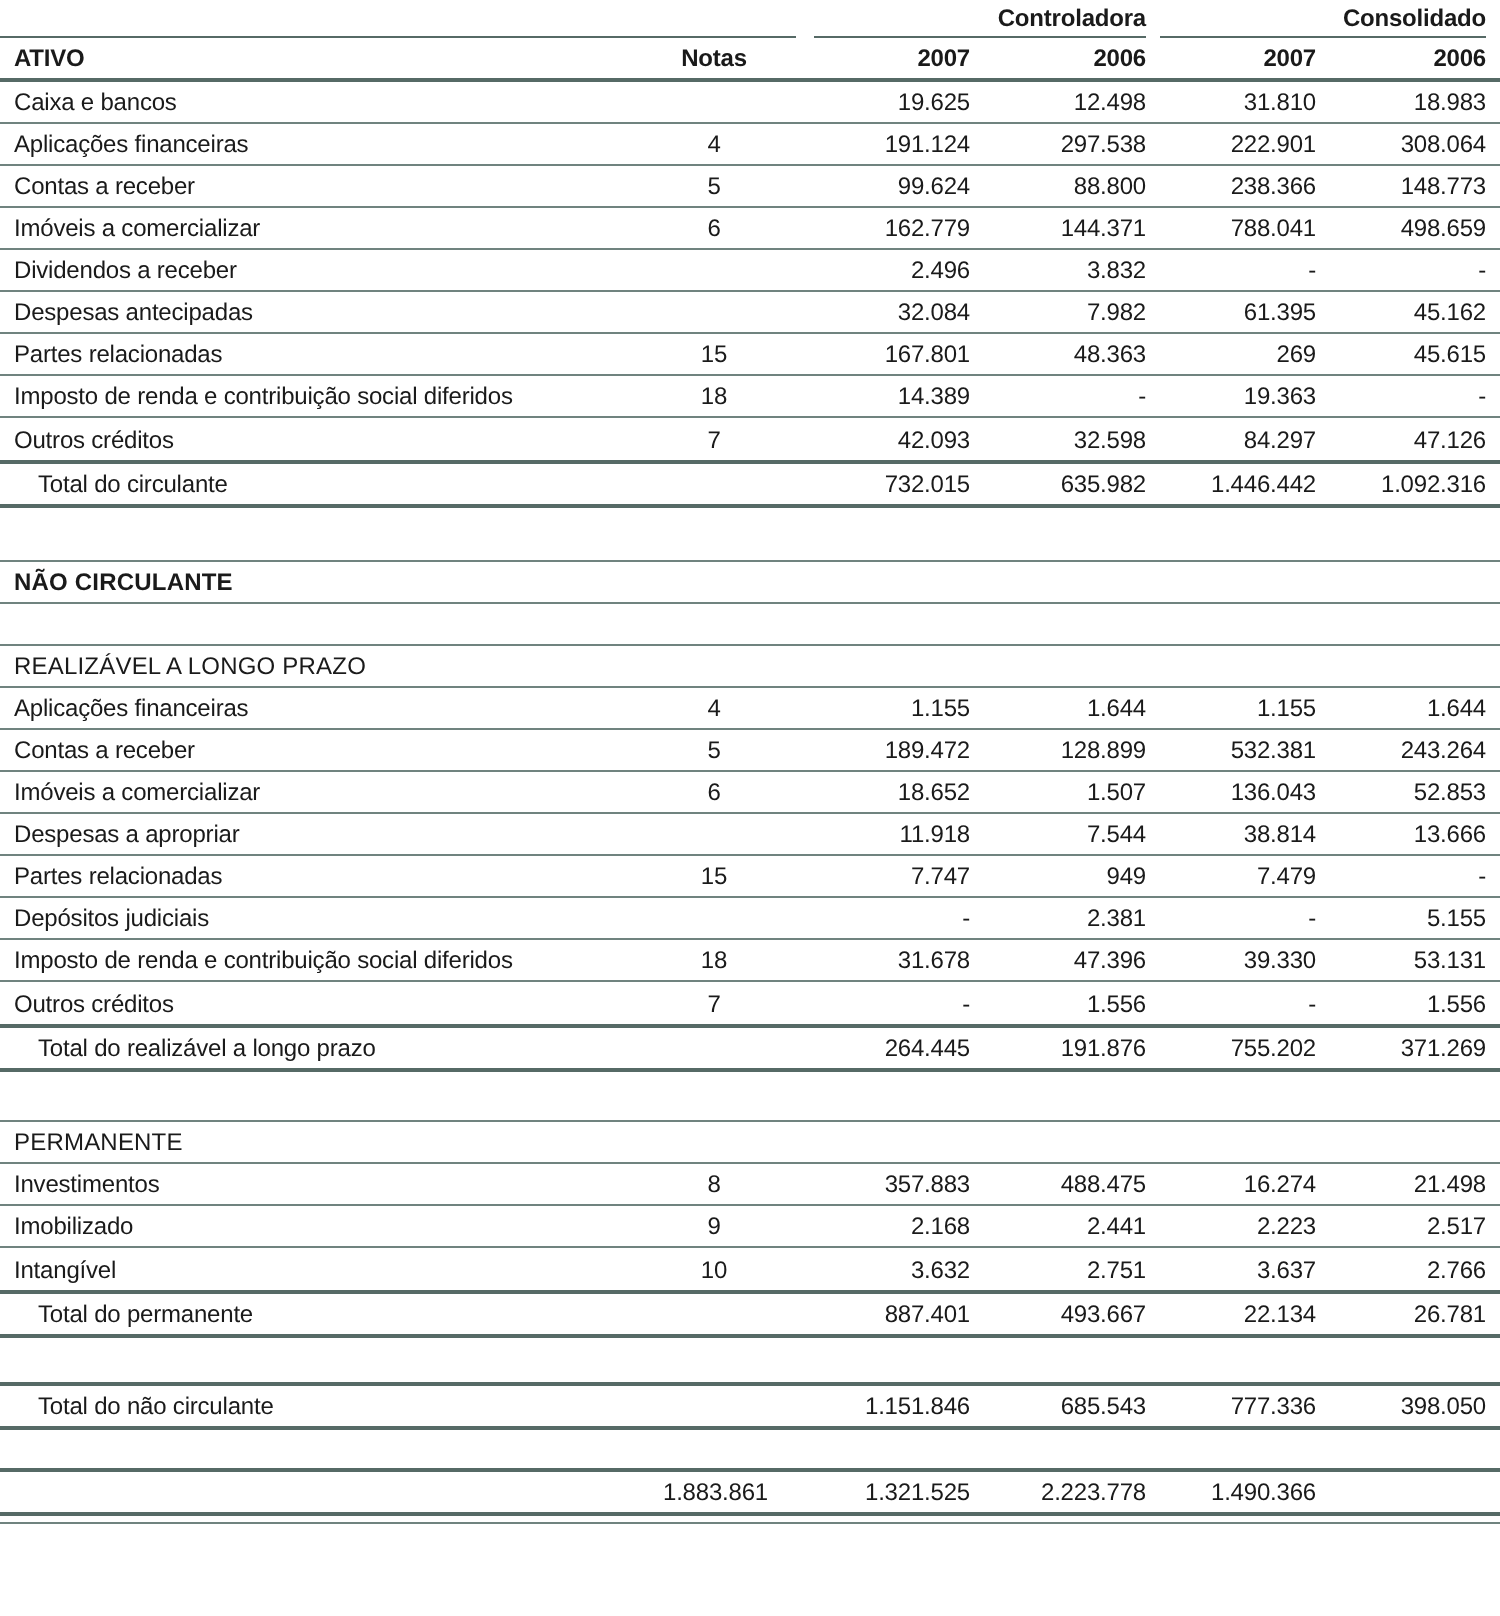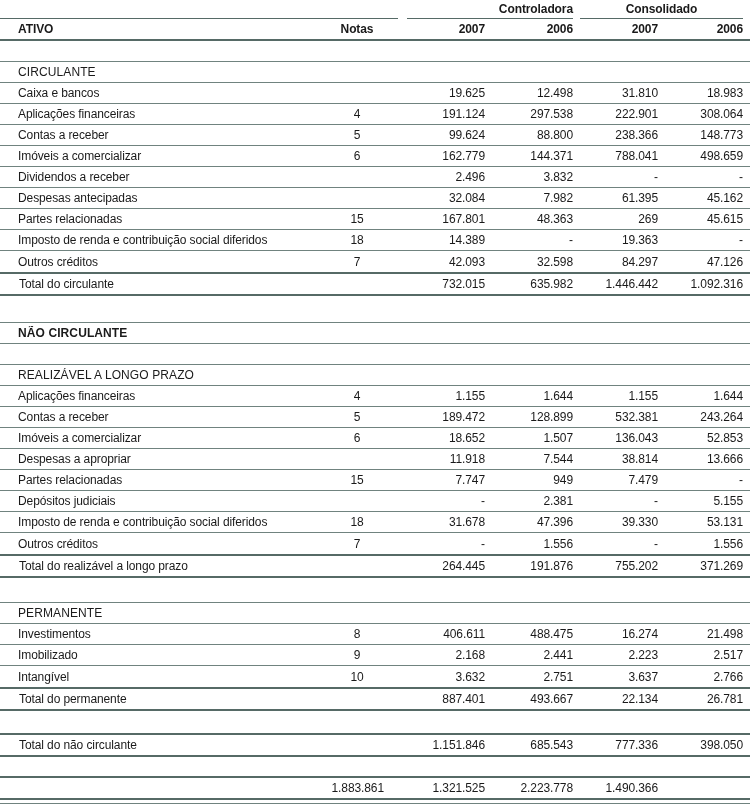--- a/index.html
+++ b/index.html
@@ -16,32 +16,32 @@
   }
   *,*::before,*::after{box-sizing:border-box;}
 
   
   .grid{
     display:grid;
     grid-template-columns:330px 54px 101px 88px 85px 85px;
     padding-right:7px;
     align-items:center;
   }
-  .lab{padding-left:18px;text-align:left;white-space:nowrap;overflow:hidden;}
+  .lab{padding-left:7px;text-align:left;white-space:nowrap;overflow:hidden;}
   .not{text-align:center;white-space:nowrap;}
   .num{text-align:right;white-space:nowrap;}
 
   
   .grouprow{display:flex;height:19px;align-items:flex-end;padding-right:7px;}
   .gseg{border-bottom:1px solid var(--thick);height:100%;display:flex;align-items:flex-end;justify-content:flex-end;}
   .gseg.empty{width:398px;}
   .ggap1{width:9px;}
   .gseg.ctrl{width:166px;}
   .ggap2{width:7px;}
-  .gseg.cons{width:163px;justify-content:center;}
+  .gseg.cons{width:163px;}
   .gseg span{font-weight:bold;padding-bottom:2px;}
 
   
   .headrow{height:22px;border-bottom:2px solid var(--thick);font-weight:bold;}
 
   
   .section{height:22px;border-top:1px solid var(--thin);border-bottom:1px solid var(--thin);}
   .section .lab{letter-spacing:0.1px;}
 
   
@@ -81,28 +81,20 @@
 
   <div class="grid headrow">
     <div class="lab">ATIVO</div>
     <div class="not">Notas</div>
     <div class="num">2007</div>
     <div class="num">2006</div>
     <div class="num">2007</div>
     <div class="num">2006</div>
   </div>
 
-  <div class="grid section mt20">
-    <div class="lab">CIRCULANTE</div>
-    <div></div>
-      <div></div>
-      <div></div>
-      <div></div>
-      <div></div>
-  </div>
 
   <div class="grid row">
     <div class="lab">Caixa e bancos</div>
     <div class="not"></div>
     <div class="num">19.625</div>
     <div class="num">12.498</div>
     <div class="num">31.810</div>
     <div class="num">18.983</div>
   </div>
   <div class="grid row">
@@ -276,21 +268,21 @@
     <div></div>
       <div></div>
       <div></div>
       <div></div>
       <div></div>
   </div>
 
   <div class="grid row">
     <div class="lab">Investimentos</div>
     <div class="not">8</div>
-    <div class="num">406.611</div>
+    <div class="num">357.883</div>
     <div class="num">488.475</div>
     <div class="num">16.274</div>
     <div class="num">21.498</div>
   </div>
   <div class="grid row">
     <div class="lab">Imobilizado</div>
     <div class="not">9</div>
     <div class="num">2.168</div>
     <div class="num">2.441</div>
     <div class="num">2.223</div>

